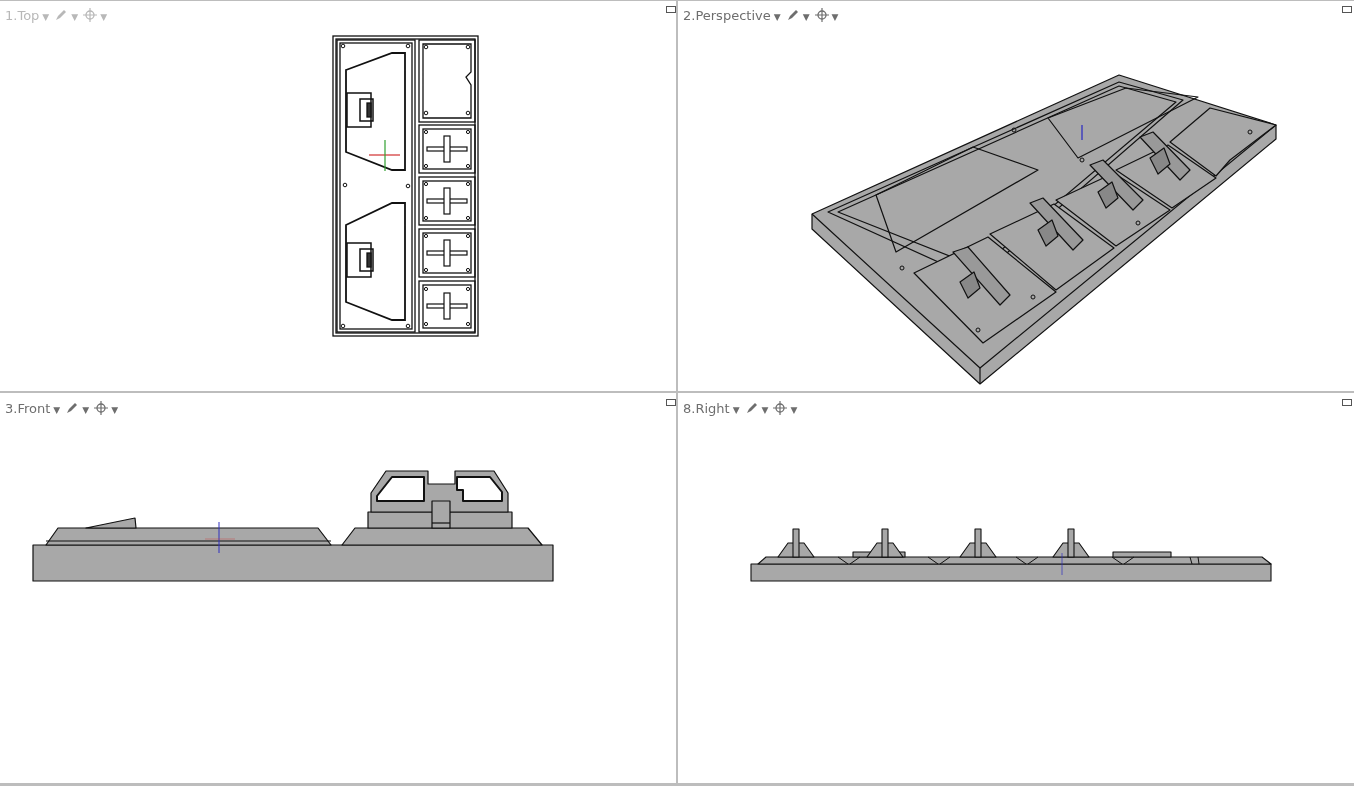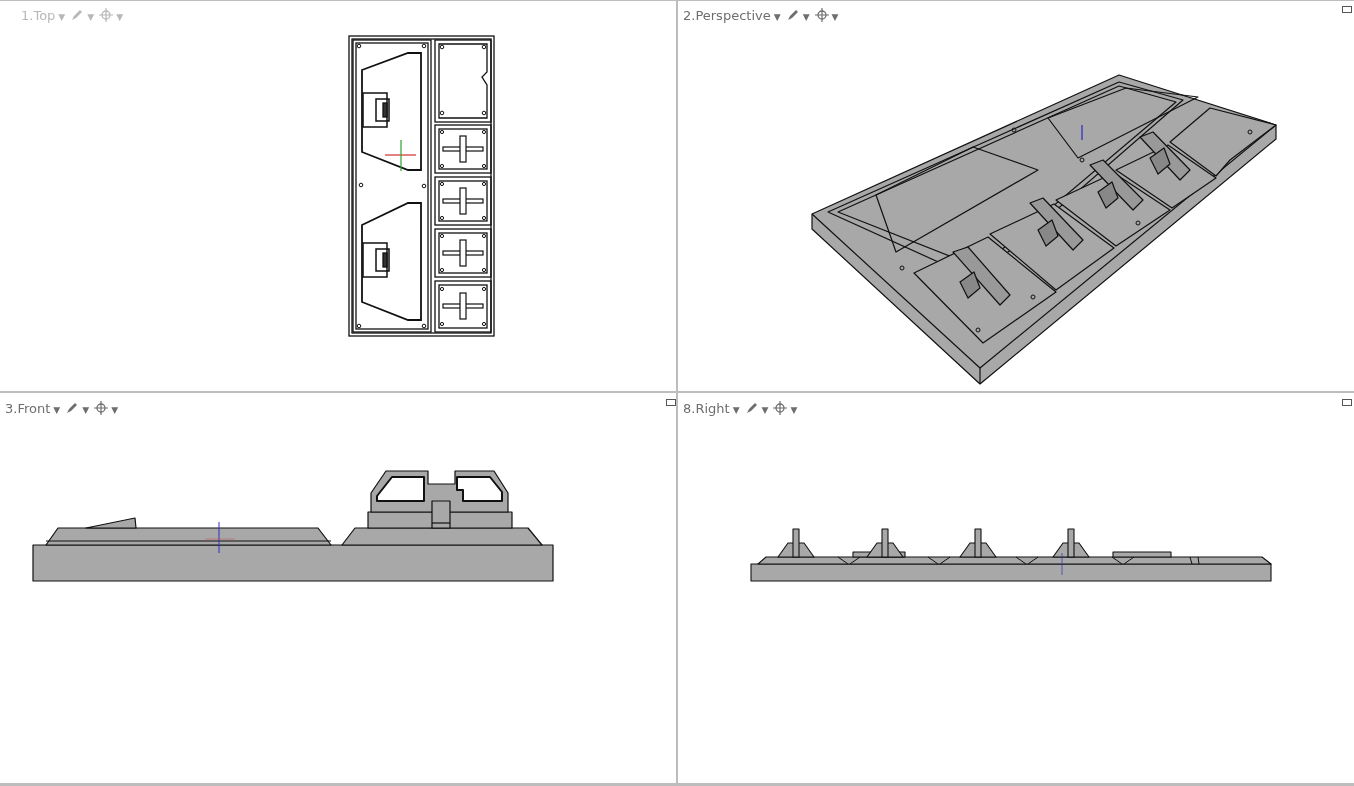--- a/index.html
+++ b/index.html
@@ -12,21 +12,21 @@
   .ico { display:inline-block; width:14px; height:14px; cursor:pointer; }
   .ico svg { display:block; }
   .max-btn { position:absolute; top:6px; width:10px; height:7px; border:1px solid #555; cursor:pointer; box-sizing:border-box; }
   .divider-h { position:absolute; left:0; width:1354px; height:2px; background:#bdbdbd; }
   .divider-v { position:absolute; top:0; width:2px; background:#bdbdbd; }
   svg.draw { position:absolute; left:0; top:0; }
 </style>
 </head>
 <body>
 
-<div class="vp" style="left:16px;top:0;width:676px;height:452px;">
+<div class="vp" style="left:0;top:0;width:676px;height:452px;">
   <svg class="draw" width="676" height="391">
     <g fill="none" stroke="#111" stroke-width="1.3">
       <rect x="333" y="36" width="145" height="300"></rect>
       <rect x="336" y="39" width="139" height="294"></rect>
 
       <rect x="337" y="40" width="78" height="292"></rect>
       <rect x="340" y="43" width="72" height="286"></rect>
 
       <path d="M346 70 L392 53 L405 53 L405 170 L392 170 L346 152 Z" stroke-width="1.8"></path>
       <rect x="347" y="93" width="24" height="34" stroke-width="1.5"></rect>

